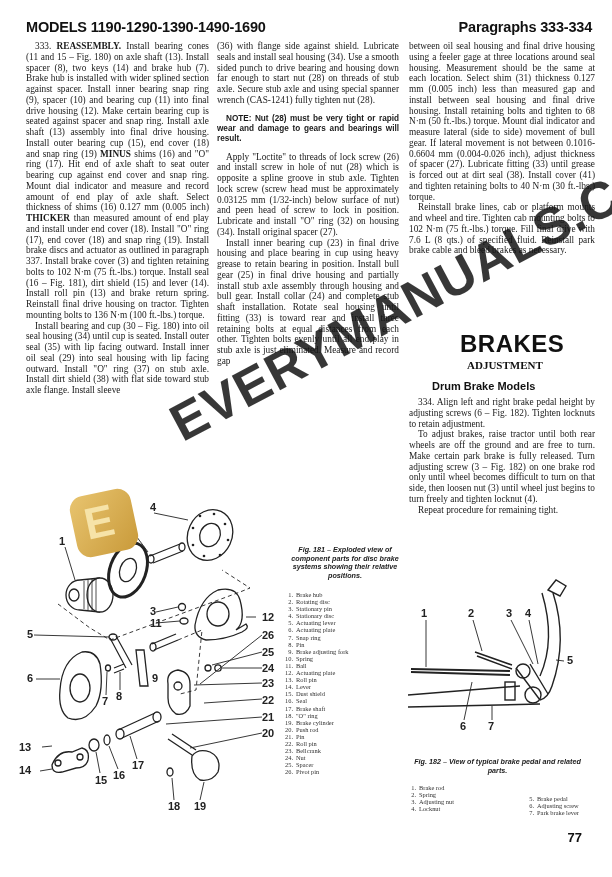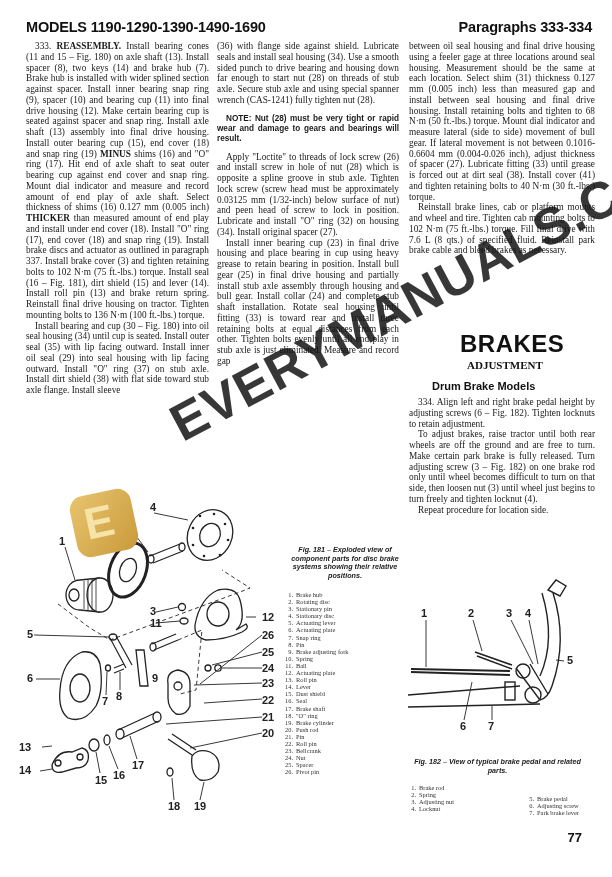--- a/index.html
+++ b/index.html
@@ -54,21 +54,21 @@
   <p style="text-indent:0">between oil seal housing and final drive housing using a feeler gage at three locations around seal housing. Measurement should be the same at each location. Select shim (31) thickness 0.127 mm (0.005 inch) less than measured gap and install between seal housing and final drive housing. Install retaining bolts and tighten to 68 N·m (50 ft.-lbs.) torque. Mount dial indicator and measure lateral (side to side) movement of bull gear. If lateral movement is not between 0.1016-0.6604 mm (0.004-0.026 inch), adjust thickness of spacer (27). Lubricate fitting (33) until grease is forced out at dirt seal (38). Install cover (41) and tighten retaining bolts to 40 N·m (30 ft.-lbs.) torque.</p>
   <p>Reinstall brake lines, cab or platform mounts and wheel and tire. Tighten cab mounting bolts to 102 N·m (75 ft.-lbs.) torque. Fill final drive with 7.6 L (8 qts.) of specified fluid. Reinstall park brake cable and bleed brakes as necessary.</p>
 </div>
 
 <div class="sec-title">BRAKES</div>
 <div class="sec-sub">ADJUSTMENT</div>
 <div class="sec-h3">Drum Brake Models</div>
 <div class="col c3b">
   <p>334. Align left and right brake pedal height by adjusting screws (6 – Fig. 182). Tighten locknuts to retain adjustment.</p>
   <p>To adjust brakes, raise tractor until both rear wheels are off the ground and are free to turn. Make certain park brake is fully released. Turn adjusting screw (3 – Fig. 182) on one brake rod only until wheel becomes difficult to turn on that side, then loosen nut (3) until wheel just begins to turn freely and tighten locknut (4).</p>
-  <p>Repeat procedure for location side.</p>
+  <p>Repeat procedure for remaining tight.</p>
 </div>
 
 <svg class="fig" width="612" height="877">
   <g stroke="#222" fill="none" stroke-width="1.3">
 
     <g>
       <ellipse cx="80" cy="595" rx="14" ry="15" fill="#fff"></ellipse>
       <rect x="80" y="578" width="22" height="34" fill="#fff" stroke="none"></rect>
       <line x1="80" y1="580" x2="100" y2="578"></line>
       <line x1="80" y1="610" x2="100" y2="612"></line>

